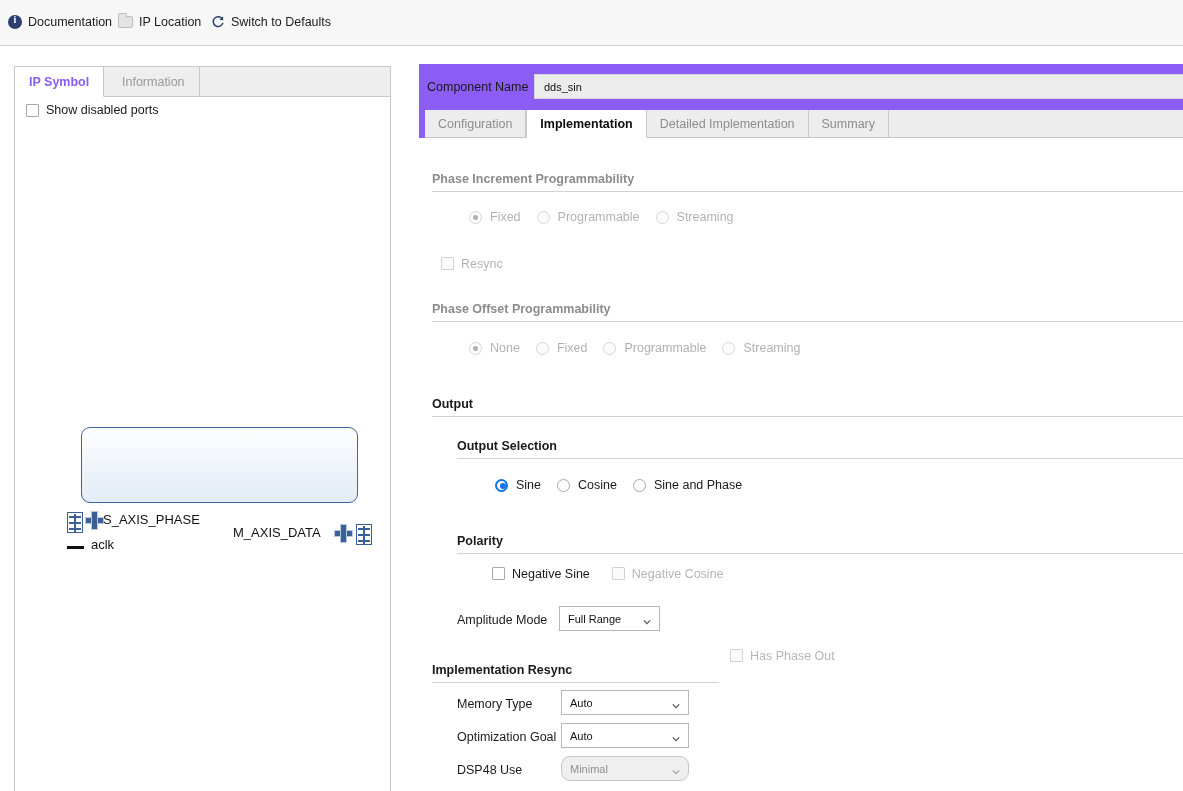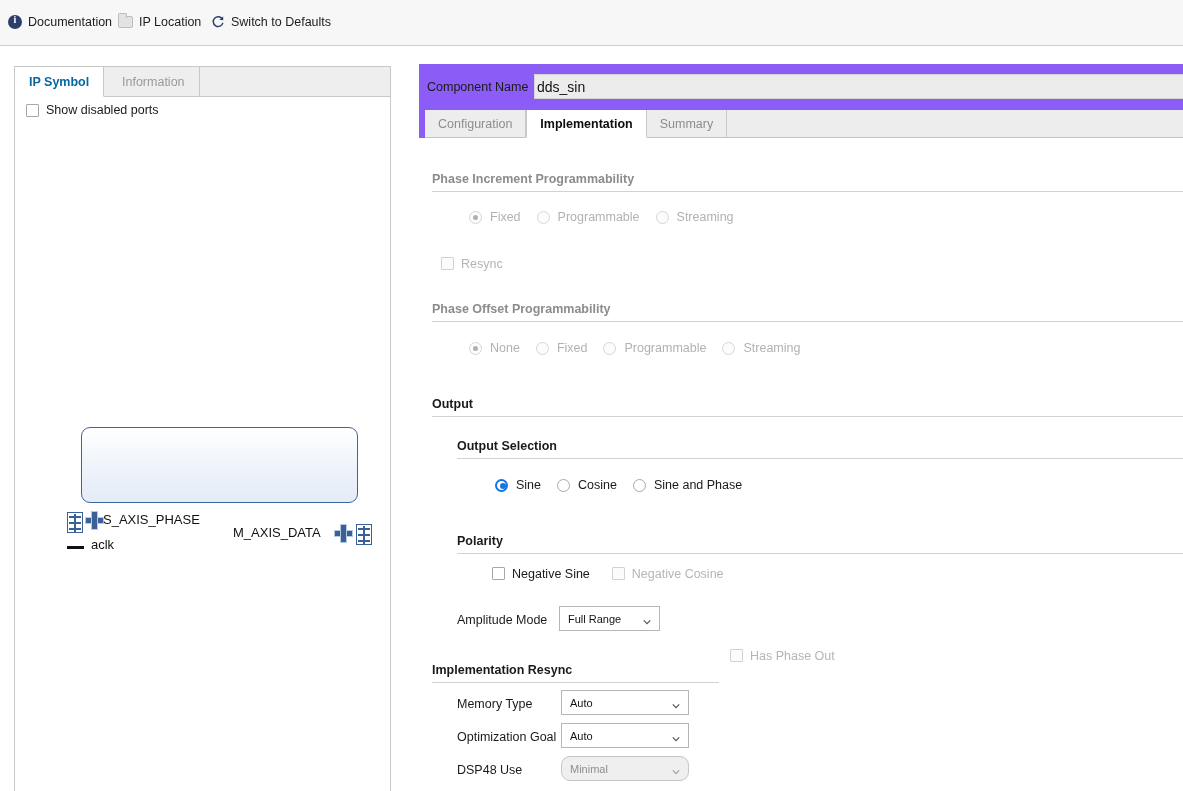--- a/index.html
+++ b/index.html
@@ -70,21 +70,21 @@
   }
   .ltab {
     position: absolute; top: 0; height: 30px;
     display: flex; align-items: center;
     padding: 0 14px;
     font-size: 12.5px;
   }
   #ltab-0 {
     left: 0;
     background: #ffffff;
-    color: #0369a1;
+    color: #8b5cf6;
     font-weight: bold;
     border-right: 1px solid #c8c8c8;
     border-bottom: 1px solid #ffffff;
     margin-bottom: -1px;
   }
   #ltab-1 {
     left: 93px;
     color: #9a9a9a;
     border-right: 1px solid #c8c8c8;
   }
@@ -160,22 +160,22 @@
   #cname-label {
     position: absolute; left: 8px; top: 6px;
     font-size: 12.5px; color: #1a1a1a;
   }
   #cname-input {
     position: absolute; left: 115px; top: 0;
     width: 649px; height: 25px;
     background: #ececec;
     border: 1px solid #d4d4d4;
     border-right: none;
-    padding: 0 2px;
-    font-size: 14px; color: #111;
+    padding: 0 9px;
+    font-size: 11px; color: #111;
     display: flex; align-items: center;
   }
   #rtabs {
     position: absolute; left: 6px; top: 46px;
     width: 758px; height: 28px;
     background: #ededed;
     border-bottom: 1px solid #c4c4c4;
     display: flex; align-items: stretch;
   }
   .rtab {
@@ -328,20 +328,23 @@
   </div>
 
   <div id="rtabs">
     <div class="rtab">
       <span>Configuration</span>
     </div>
     <div class="rtab active">
       <span>Implementation</span>
     </div>
     <div class="rtab">
+      <span>Detailed Implementation</span>
+    </div>
+    <div class="rtab">
       <span>Summary</span>
     </div>
     <div class="rtab" id="tabfill"></div>
   </div>
 
   <div id="rbody">
 
     <div class="sec-head dis" style="left:13px; top:34px;">Phase Increment Programmability</div>
     <div class="sec-rule" style="left:13px; top:53px; width:751px;"></div>
 

